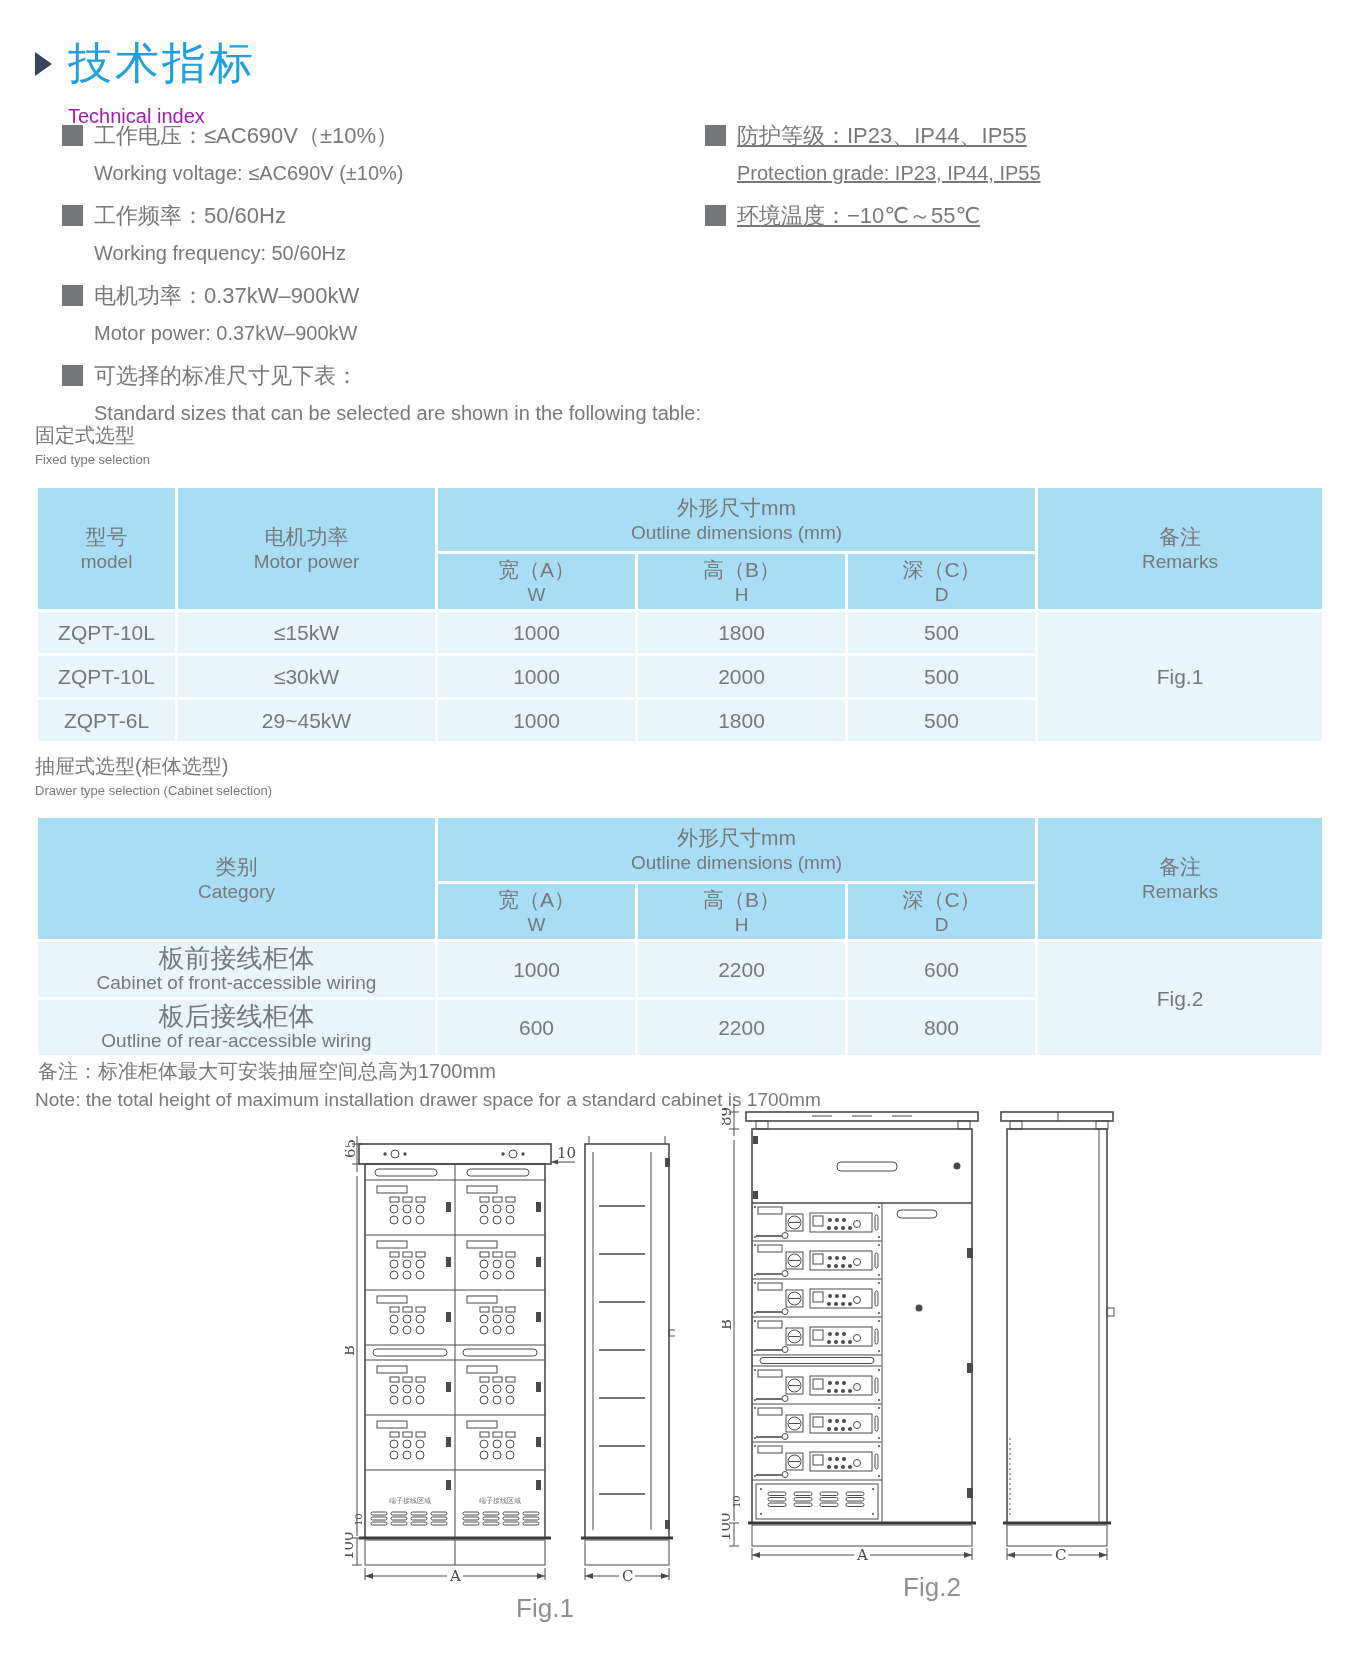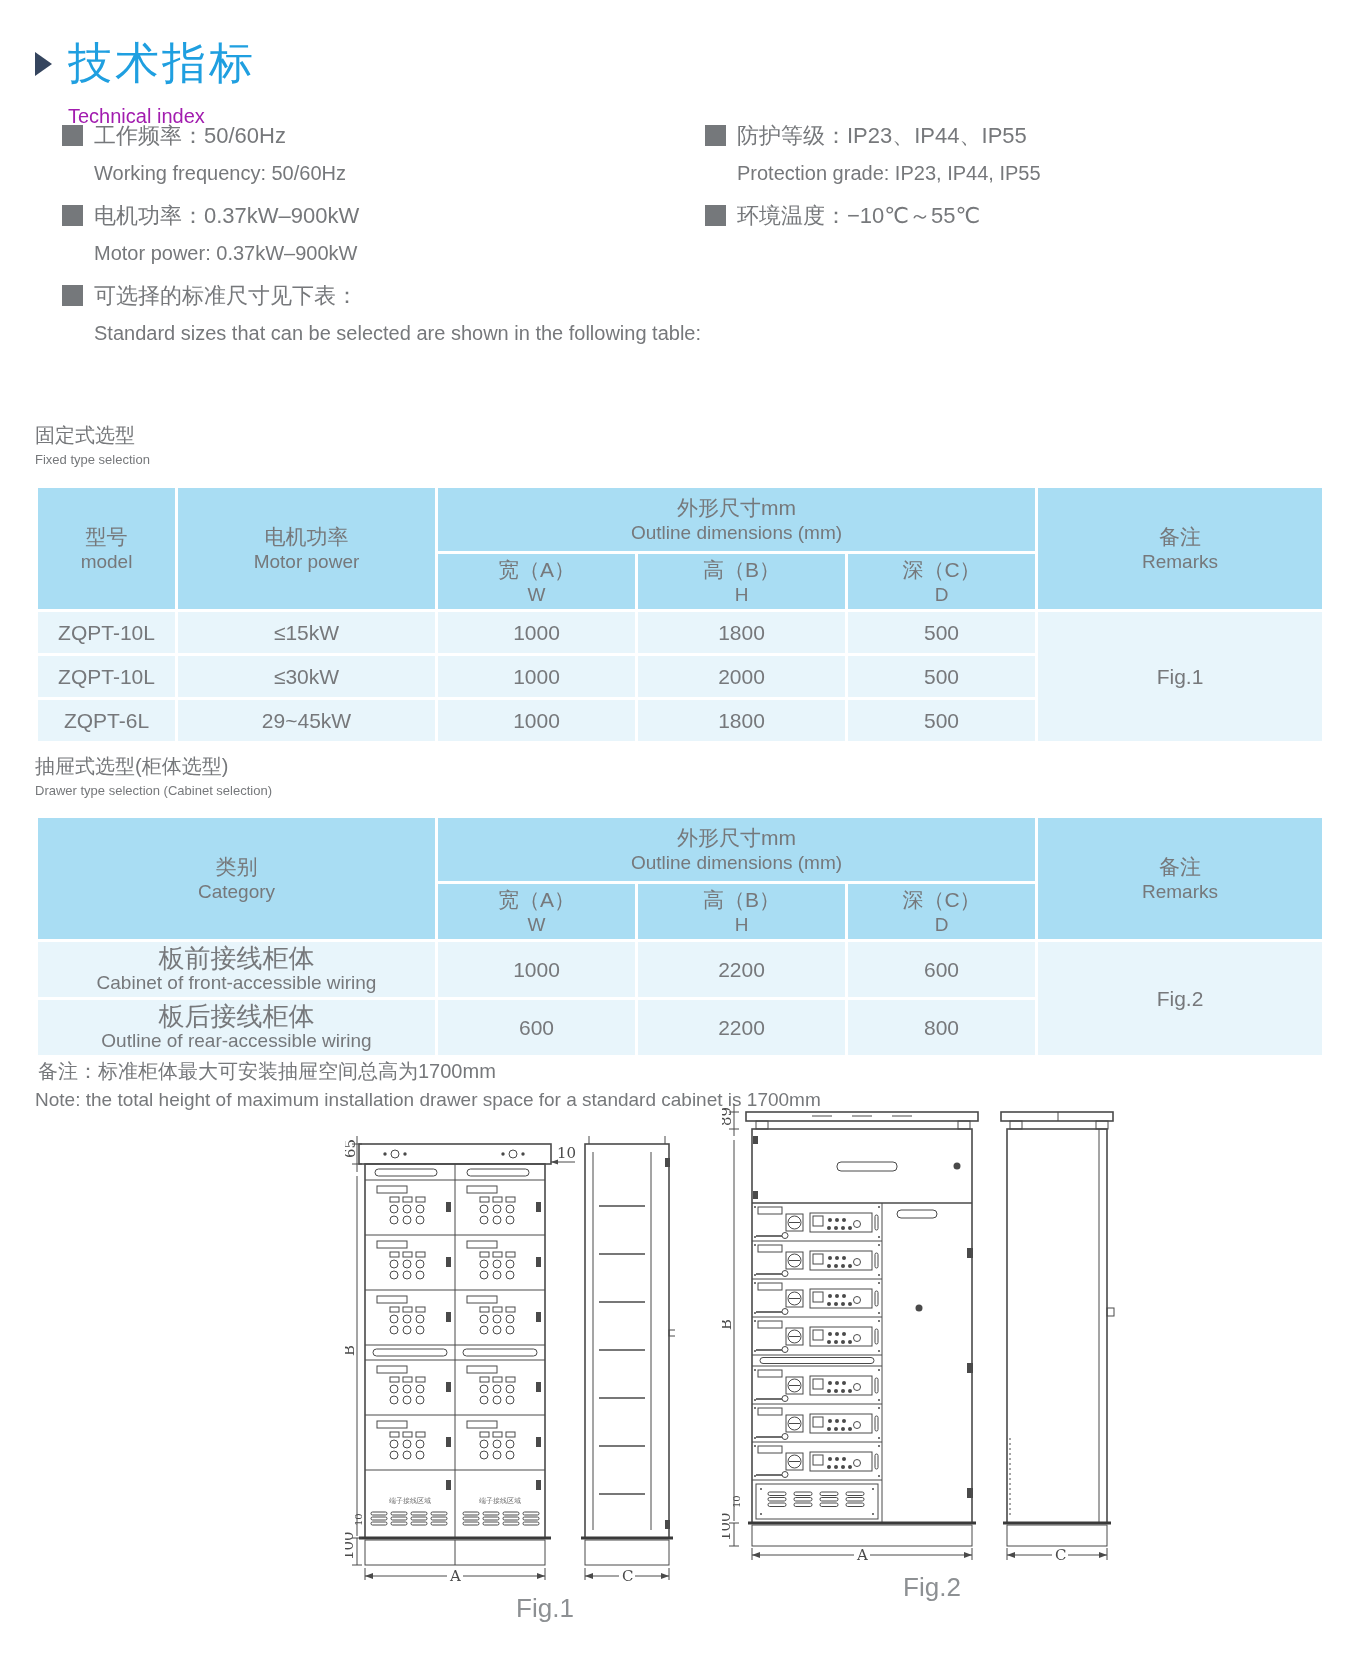--- a/index.html
+++ b/index.html
@@ -9,21 +9,21 @@
   
   .header{position:absolute;left:35px;top:34px;}
   .title-row{display:flex;align-items:center;gap:16px;}
   .arrow{width:0;height:0;border-left:17px solid #35455e;border-top:12px solid transparent;border-bottom:12px solid transparent;}
   .title-zh{margin:0;font-size:44px;font-weight:500;color:#1f9fe0;letter-spacing:3px;}
   .title-en{font-size:20px;color:#a21caf;margin:12px 0 0 33px;}
 
   
   .specs{position:absolute;left:62px;top:122px;width:1270px;display:flex;}
   .spec-col.left{width:643px;}
-  .spec-col.right{flex:1;}
+  .spec-col.right{flex:1;text-decoration:underline;}
   .spec-item{margin-bottom:16px;}
   .spec-zh{display:flex;align-items:center;gap:11px;font-size:22px;color:#76787b;height:27px;}
   .bullet{width:21px;height:21px;background:#75787b;flex:none;}
   .spec-en{font-size:20px;color:#76787b;margin:13px 0 0 32px;height:24px;}
   .spec-item.gap-top{margin-top:14px;}
 
   
   .abs{position:absolute;}
   .sec-zh{font-size:20px;color:#76787b;}
   .sec-en{font-size:13px;color:#76787b;}
@@ -65,20 +65,27 @@
   <div class="header">
     <div class="title-row">
       <span class="arrow"></span>
       <h1 class="title-zh">技术指标</h1>
     </div>
     <div class="title-en">Technical index</div>
   </div>
 
   <div class="specs">
     <div class="spec-col left">
+      <div class="spec-item">
+        <div class="spec-zh">
+            <span class="bullet"></span>
+            <span>工作电压：≤AC690V（±10%）</span>
+          </div>
+        <div class="spec-en">Working voltage: ≤AC690V (±10%)</div>
+      </div>
       <div class="spec-item">
         <div class="spec-zh">
             <span class="bullet"></span>
             <span>工作频率：50/60Hz</span>
           </div>
         <div class="spec-en">Working frequency: 50/60Hz</div>
       </div>
       <div class="spec-item">
         <div class="spec-zh">
             <span class="bullet"></span>

